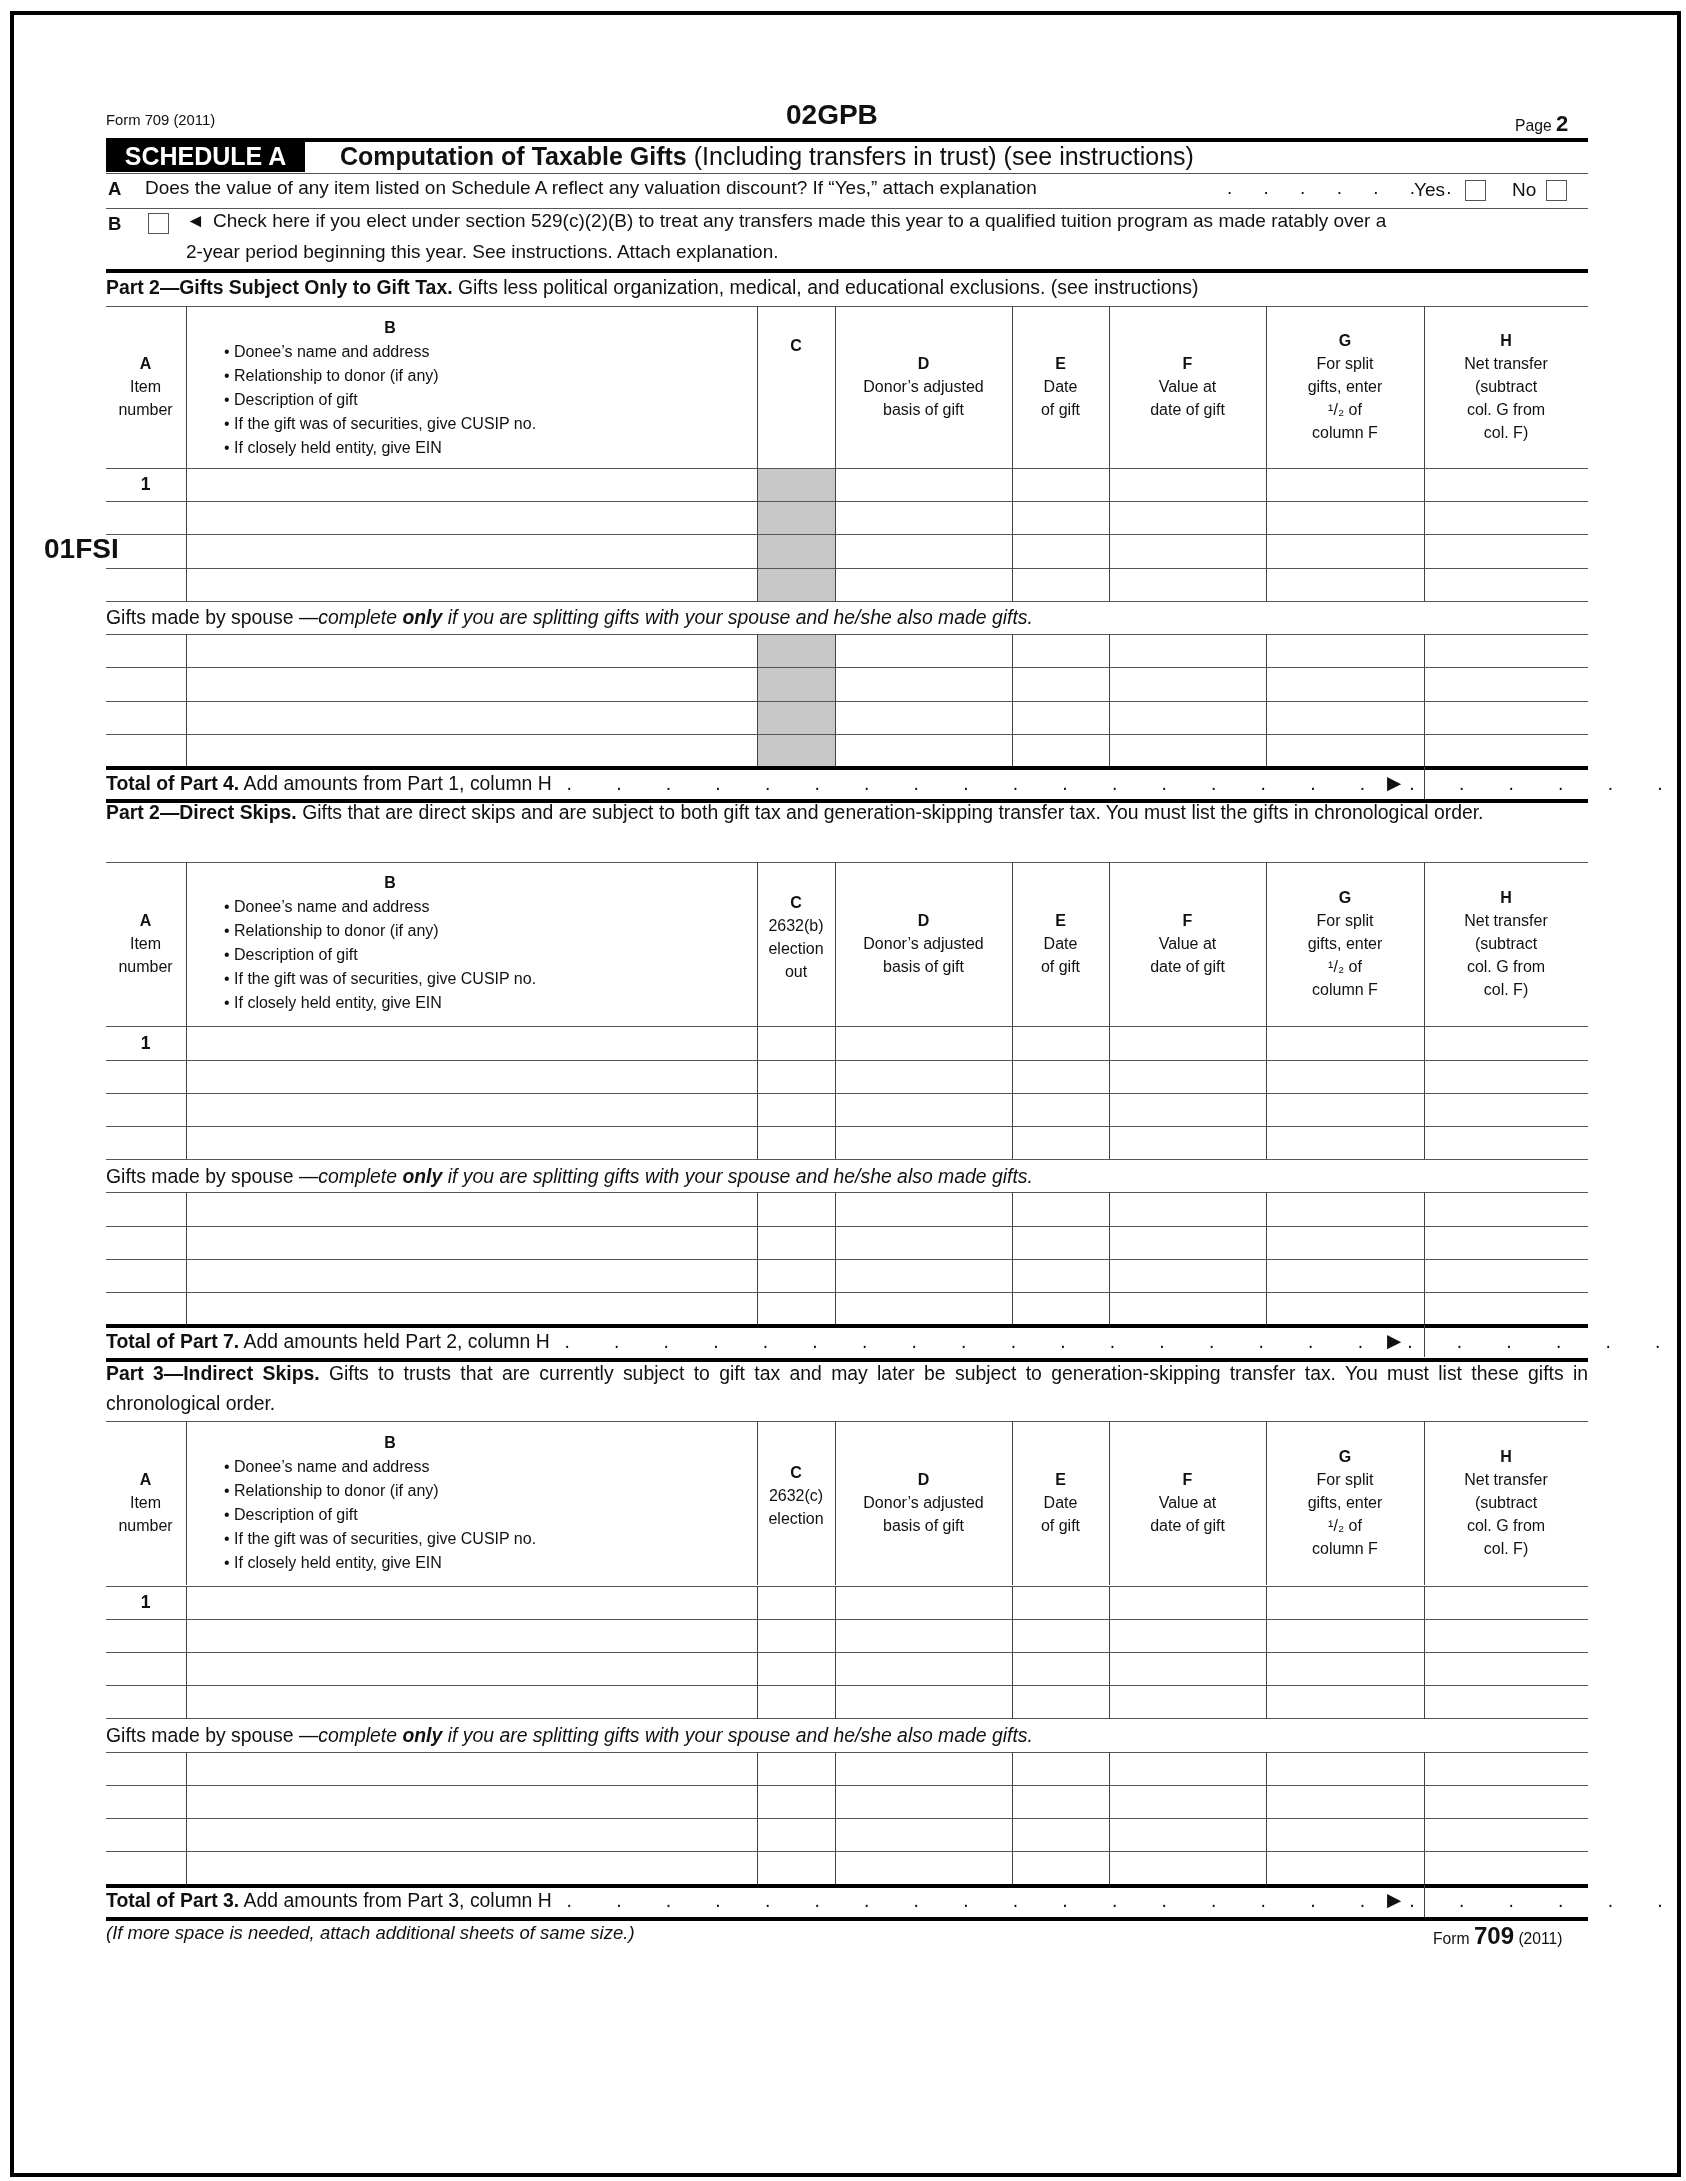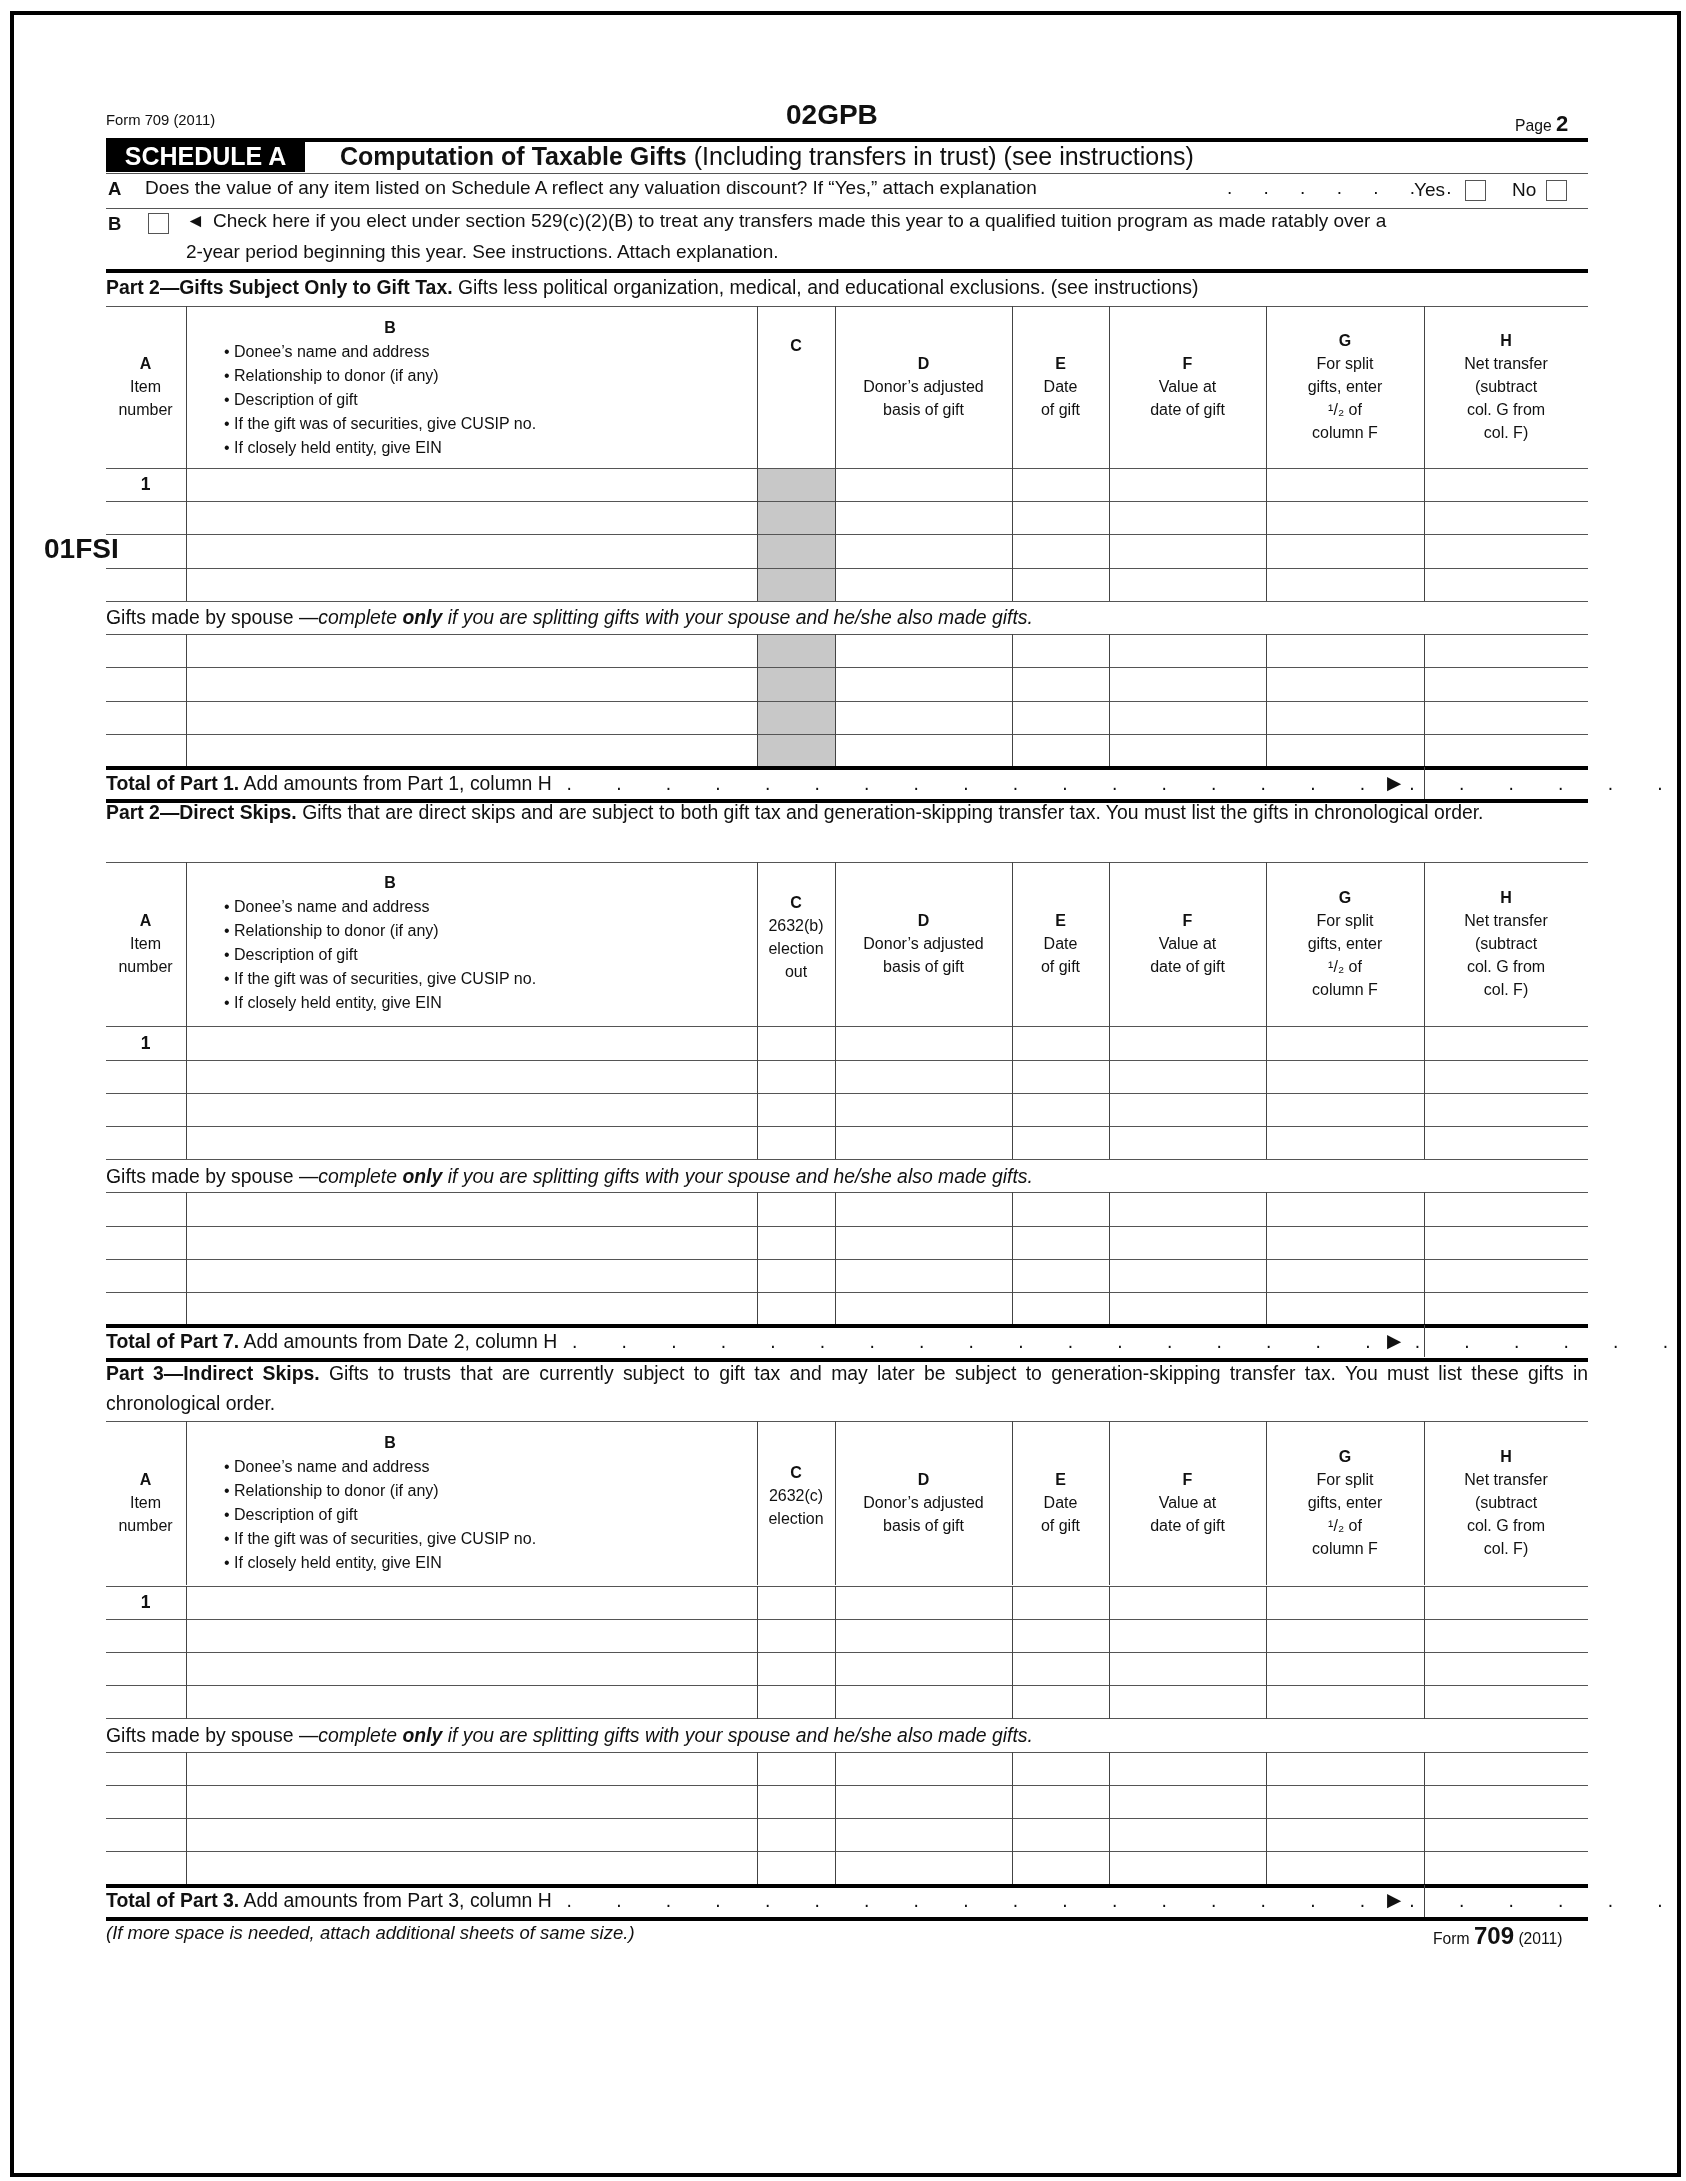--- a/index.html
+++ b/index.html
@@ -206,21 +206,21 @@
     <div class="cell" style="left:108px;top:736px;width:76px;height:29.5px;"></div>
     <div class="cell" style="left:187px;top:736px;width:568px;height:29.5px;"></div>
     <div class="cell" style="left:837px;top:736px;width:174px;height:29.5px;"></div>
     <div class="cell" style="left:1014px;top:736px;width:93px;height:29.5px;"></div>
     <div class="cell" style="left:1111px;top:736px;width:153px;height:29.5px;"></div>
     <div class="cell" style="left:1268px;top:736px;width:154px;height:29.5px;"></div>
     <div class="cell" style="left:1426px;top:736px;width:161px;height:29.5px;"></div>
     <div class="itemno" style="left:106px;top:474px;">1</div>
     <div class="t spouse" style="left:106px;top:606px;"><span>Gifts made by spouse —</span><i>complete </i><b><i>only</i></b><i> if you are splitting gifts with your spouse and he/she also made gifts.</i></div>
     <div class="hr thick" style="top:766px;"></div>
-    <div class="t total" style="left:106px;top:772px;"><b>Total of Part 1.</b><span> Add amounts from Part 1, column H</span><span class="dots" style="margin-left:14.8px">. . . . . . . . . . . . . . . . . . . . . . . . .</span></div>
+    <div class="t total" style="left:106px;top:772px;"><b>Total of Part 4.</b><span> Add amounts from Part 1, column H</span><span class="dots" style="margin-left:14.8px">. . . . . . . . . . . . . . . . . . . . . . . . .</span></div>
     <div class="t arrow" style="left:1387px;top:772px;">▶</div>
     <div class="vr" style="left:1424px;top:767px;height:32px;"></div>
     <div class="cell" style="left:1427px;top:770px;width:159px;height:27px;"></div>
     <div class="hr thick" style="top:799px;"></div>
     <div class="t parttext" style="left:106px;top:798px;text-align:justify;"><b>Part 2—Direct Skips.</b><span> Gifts that are direct skips and are subject to both gift tax and generation-skipping transfer tax. You must list the gifts in chronological order.</span></div>
     <div class="hr thin" style="top:862px;"></div>
     <div class="vr" style="left:186px;top:862px;height:164px;"></div>
     <div class="vr" style="left:757px;top:862px;height:164px;"></div>
     <div class="vr" style="left:835px;top:862px;height:164px;"></div>
     <div class="vr" style="left:1012px;top:862px;height:164px;"></div>
@@ -359,21 +359,21 @@
     <div class="cell" style="left:187px;top:1294px;width:568px;height:29.5px;"></div>
     <div class="cell" style="left:759px;top:1294px;width:75px;height:29.5px;"></div>
     <div class="cell" style="left:837px;top:1294px;width:174px;height:29.5px;"></div>
     <div class="cell" style="left:1014px;top:1294px;width:93px;height:29.5px;"></div>
     <div class="cell" style="left:1111px;top:1294px;width:153px;height:29.5px;"></div>
     <div class="cell" style="left:1268px;top:1294px;width:154px;height:29.5px;"></div>
     <div class="cell" style="left:1426px;top:1294px;width:161px;height:29.5px;"></div>
     <div class="itemno" style="left:106px;top:1033px;">1</div>
     <div class="t spouse" style="left:106px;top:1165px;"><span>Gifts made by spouse —</span><i>complete </i><b><i>only</i></b><i> if you are splitting gifts with your spouse and he/she also made gifts.</i></div>
     <div class="hr thick" style="top:1324px;"></div>
-    <div class="t total" style="left:106px;top:1330px;"><b>Total of Part 7.</b><span> Add amounts from Date 2, column H</span><span class="dots" style="margin-left:14.8px">. . . . . . . . . . . . . . . . . . . . . . . . .</span></div>
+    <div class="t total" style="left:106px;top:1330px;"><b>Total of Part 7.</b><span> Add amounts held Part 2, column H</span><span class="dots" style="margin-left:14.8px">. . . . . . . . . . . . . . . . . . . . . . . . .</span></div>
     <div class="t arrow" style="left:1387px;top:1330px;">▶</div>
     <div class="vr" style="left:1424px;top:1325px;height:32px;"></div>
     <div class="cell" style="left:1427px;top:1328px;width:159px;height:27px;"></div>
     <div class="hr thick" style="top:1358px;"></div>
     <div class="t parttext" style="left:106px;top:1359px;text-align:justify;"><b>Part 3—Indirect Skips.</b><span> Gifts to trusts that are currently subject to gift tax and may later be subject to generation-skipping transfer tax. You must list these gifts in chronological order.</span></div>
     <div class="hr thin" style="top:1421px;"></div>
     <div class="vr" style="left:186px;top:1421px;height:164px;"></div>
     <div class="vr" style="left:757px;top:1421px;height:164px;"></div>
     <div class="vr" style="left:835px;top:1421px;height:164px;"></div>
     <div class="vr" style="left:1012px;top:1421px;height:164px;"></div>

